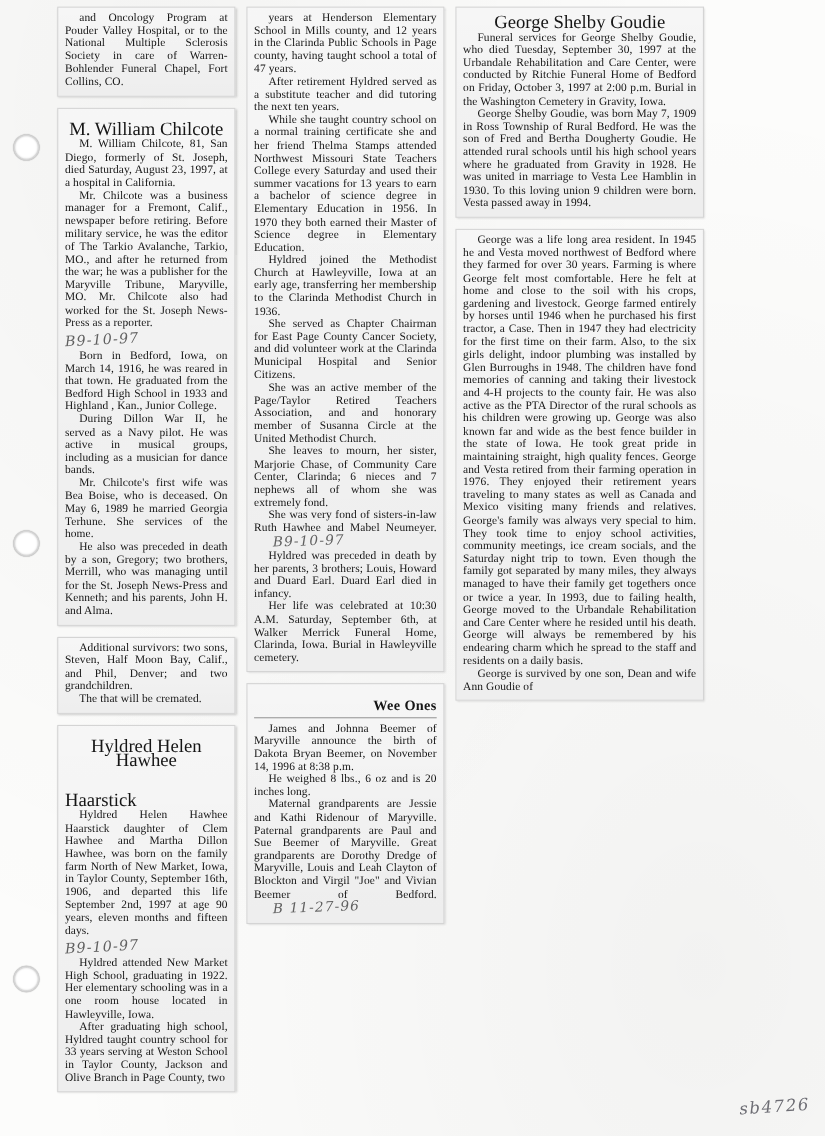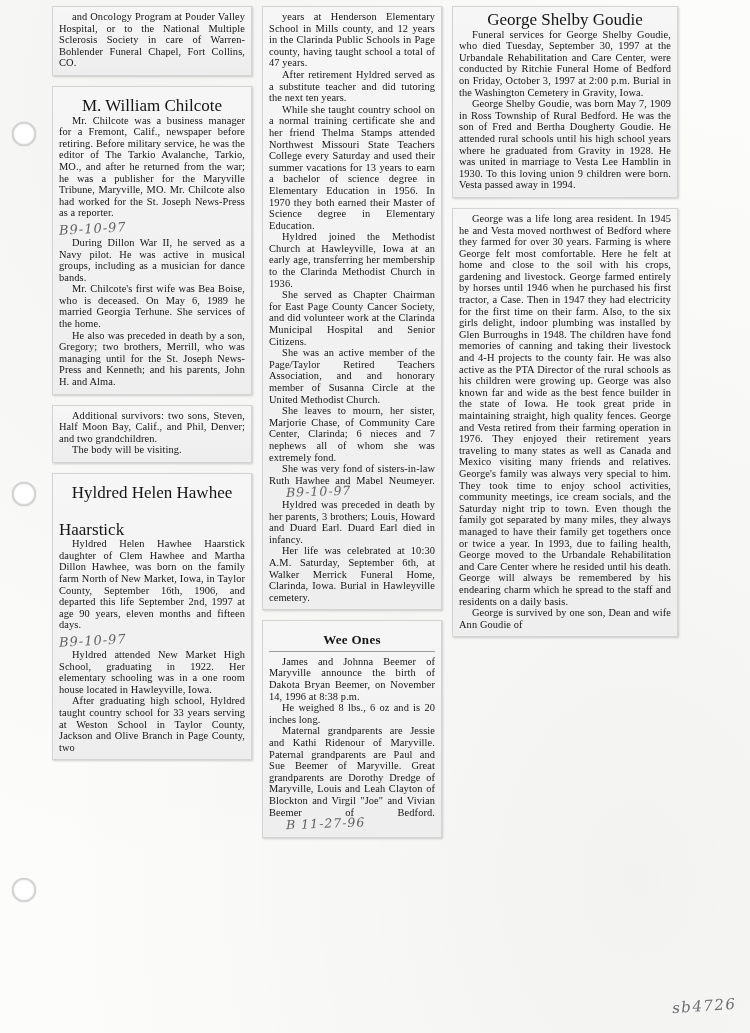--- a/index.html
+++ b/index.html
@@ -45,21 +45,21 @@
     left: 52px;
     right: 8px;
     bottom: 6px;
     display: flex;
     gap: 10px;
   }
   .col {
     width: 215px;
     position: relative;
   }
-  .col-1 { width: 200px; }
+  .col-1 { width: 162px; }
   .col-2 { width: 180px; }
   .col-3 { width: 226px; }
 
   
   .clip {
     background: #f4f3f0;
     background-image:
       linear-gradient(180deg, rgba(0,0,0,0.012), rgba(0,0,0,0.045));
     border: 1px solid #d2d0cb;
     box-shadow: 1px 1px 2px rgba(0,0,0,0.18);
@@ -145,30 +145,32 @@
 
     <div class="col col-1">
 
       <div class="clip">
         <p>and Oncology Program at Pouder Valley Hospital, or to the National Multiple Sclerosis Society in care of Warren-Bohlender Funeral Chapel, Fort Collins, CO.</p>
       </div>
 
       <div class="clip">
         <div class="spacer-sm"></div>
         <div class="headline">M. William Chilcote</div>
+        <p>M. William Chilcote, 81, San Diego, formerly of St. Joseph, died Saturday, August 23, 1997, at a hospital in California.</p>
         <p>Mr. Chilcote was a business manager for a Fremont, Calif., newspaper before retiring. Before military service, he was the editor of The Tarkio Avalanche, Tarkio, MO., and after he returned from the war; he was a publisher for the Maryville Tribune, Maryville, MO. Mr. Chilcote also had worked for the St. Joseph News-Press as a reporter.</p>
         <div class="hand">B9-10-97</div>
+        <p>Born in Bedford, Iowa, on March 14, 1916, he was reared in that town. He graduated from the Bedford High School in 1933 and Highland , Kan., Junior College.</p>
         <p>During Dillon War II, he served as a Navy pilot. He was active in musical groups, including as a musician for dance bands.</p>
         <p>Mr. Chilcote's first wife was Bea Boise, who is deceased. On May 6, 1989 he married Georgia Terhune. She services of the home.</p>
         <p>He also was preceded in death by a son, Gregory; two brothers, Merrill, who was managing until for the St. Joseph News-Press and Kenneth; and his parents, John H. and Alma.</p>
       </div>
 
       <div class="clip">
         <p>Additional survivors: two sons, Steven, Half Moon Bay, Calif., and Phil, Denver; and two grandchildren.</p>
-        <p>The body will be visiting.</p>
+        <p>The that will be cremated.</p>
       </div>
 
       <div class="clip">
         <div class="spacer-sm"></div>
         <div class="headline">Hyldred Helen Hawhee</div>
         <div class="headline" style="text-align:left;margin-top:24px;">Haarstick</div>
         <p>Hyldred Helen Hawhee Haarstick daughter of Clem Hawhee and Martha Dillon Hawhee, was born on the family farm North of New Market, Iowa, in Taylor County, September 16th, 1906, and departed this life September 2nd, 1997 at age 90 years, eleven months and fifteen days.</p>
         <div class="hand">B9-10-97</div>
         <p>Hyldred attended New Market High School, graduating in 1922. Her elementary schooling was in a one room house located in Hawleyville, Iowa.</p>
         <p>After graduating high school, Hyldred taught country school for 33 years serving at Weston School in Taylor County, Jackson and Olive Branch in Page County, two</p>
@@ -186,21 +188,21 @@
         <p>She served as Chapter Chairman for East Page County Cancer Society, and did volunteer work at the Clarinda Municipal Hospital and Senior Citizens.</p>
         <p>She was an active member of the Page/Taylor Retired Teachers Association, and and honorary member of Susanna Circle at the United Methodist Church.</p>
         <p>She leaves to mourn, her sister, Marjorie Chase, of Community Care Center, Clarinda; 6 nieces and 7 nephews all of whom she was extremely fond.</p>
         <p><span>She was very fond of sisters-in-law Ruth Hawhee and Mabel Neumeyer.</span><span class="hand-inline">B9-10-97</span></p>
         <p>Hyldred was preceded in death by her parents, 3 brothers; Louis, Howard and Duard Earl. Duard Earl died in infancy.</p>
         <p>Her life was celebrated at 10:30 A.M. Saturday, September 6th, at Walker Merrick Funeral Home, Clarinda, Iowa. Burial in Hawleyville cemetery.</p>
       </div>
 
       <div class="clip">
         <div class="spacer-sm"></div>
-        <div class="headline bold" style="text-align:center;">Wee Ones</div>
+        <div class="headline bold" style="text-align:right;">Wee Ones</div>
         <hr class="rule">
         <p>James and Johnna Beemer of Maryville announce the birth of Dakota Bryan Beemer, on November 14, 1996 at 8:38 p.m.</p>
         <p>He weighed 8 lbs., 6 oz and is 20 inches long.</p>
         <p><span>Maternal grandparents are Jessie and Kathi Ridenour of Maryville. Paternal grandparents are Paul and Sue Beemer of Maryville. Great grandparents are Dorothy Dredge of Maryville, Louis and Leah Clayton of Blockton and Virgil "Joe" and Vivian Beemer of Bedford.</span><span class="hand-inline">B 11-27-96</span></p>
       </div>
 
     </div>
 
     <div class="col col-3">
 

